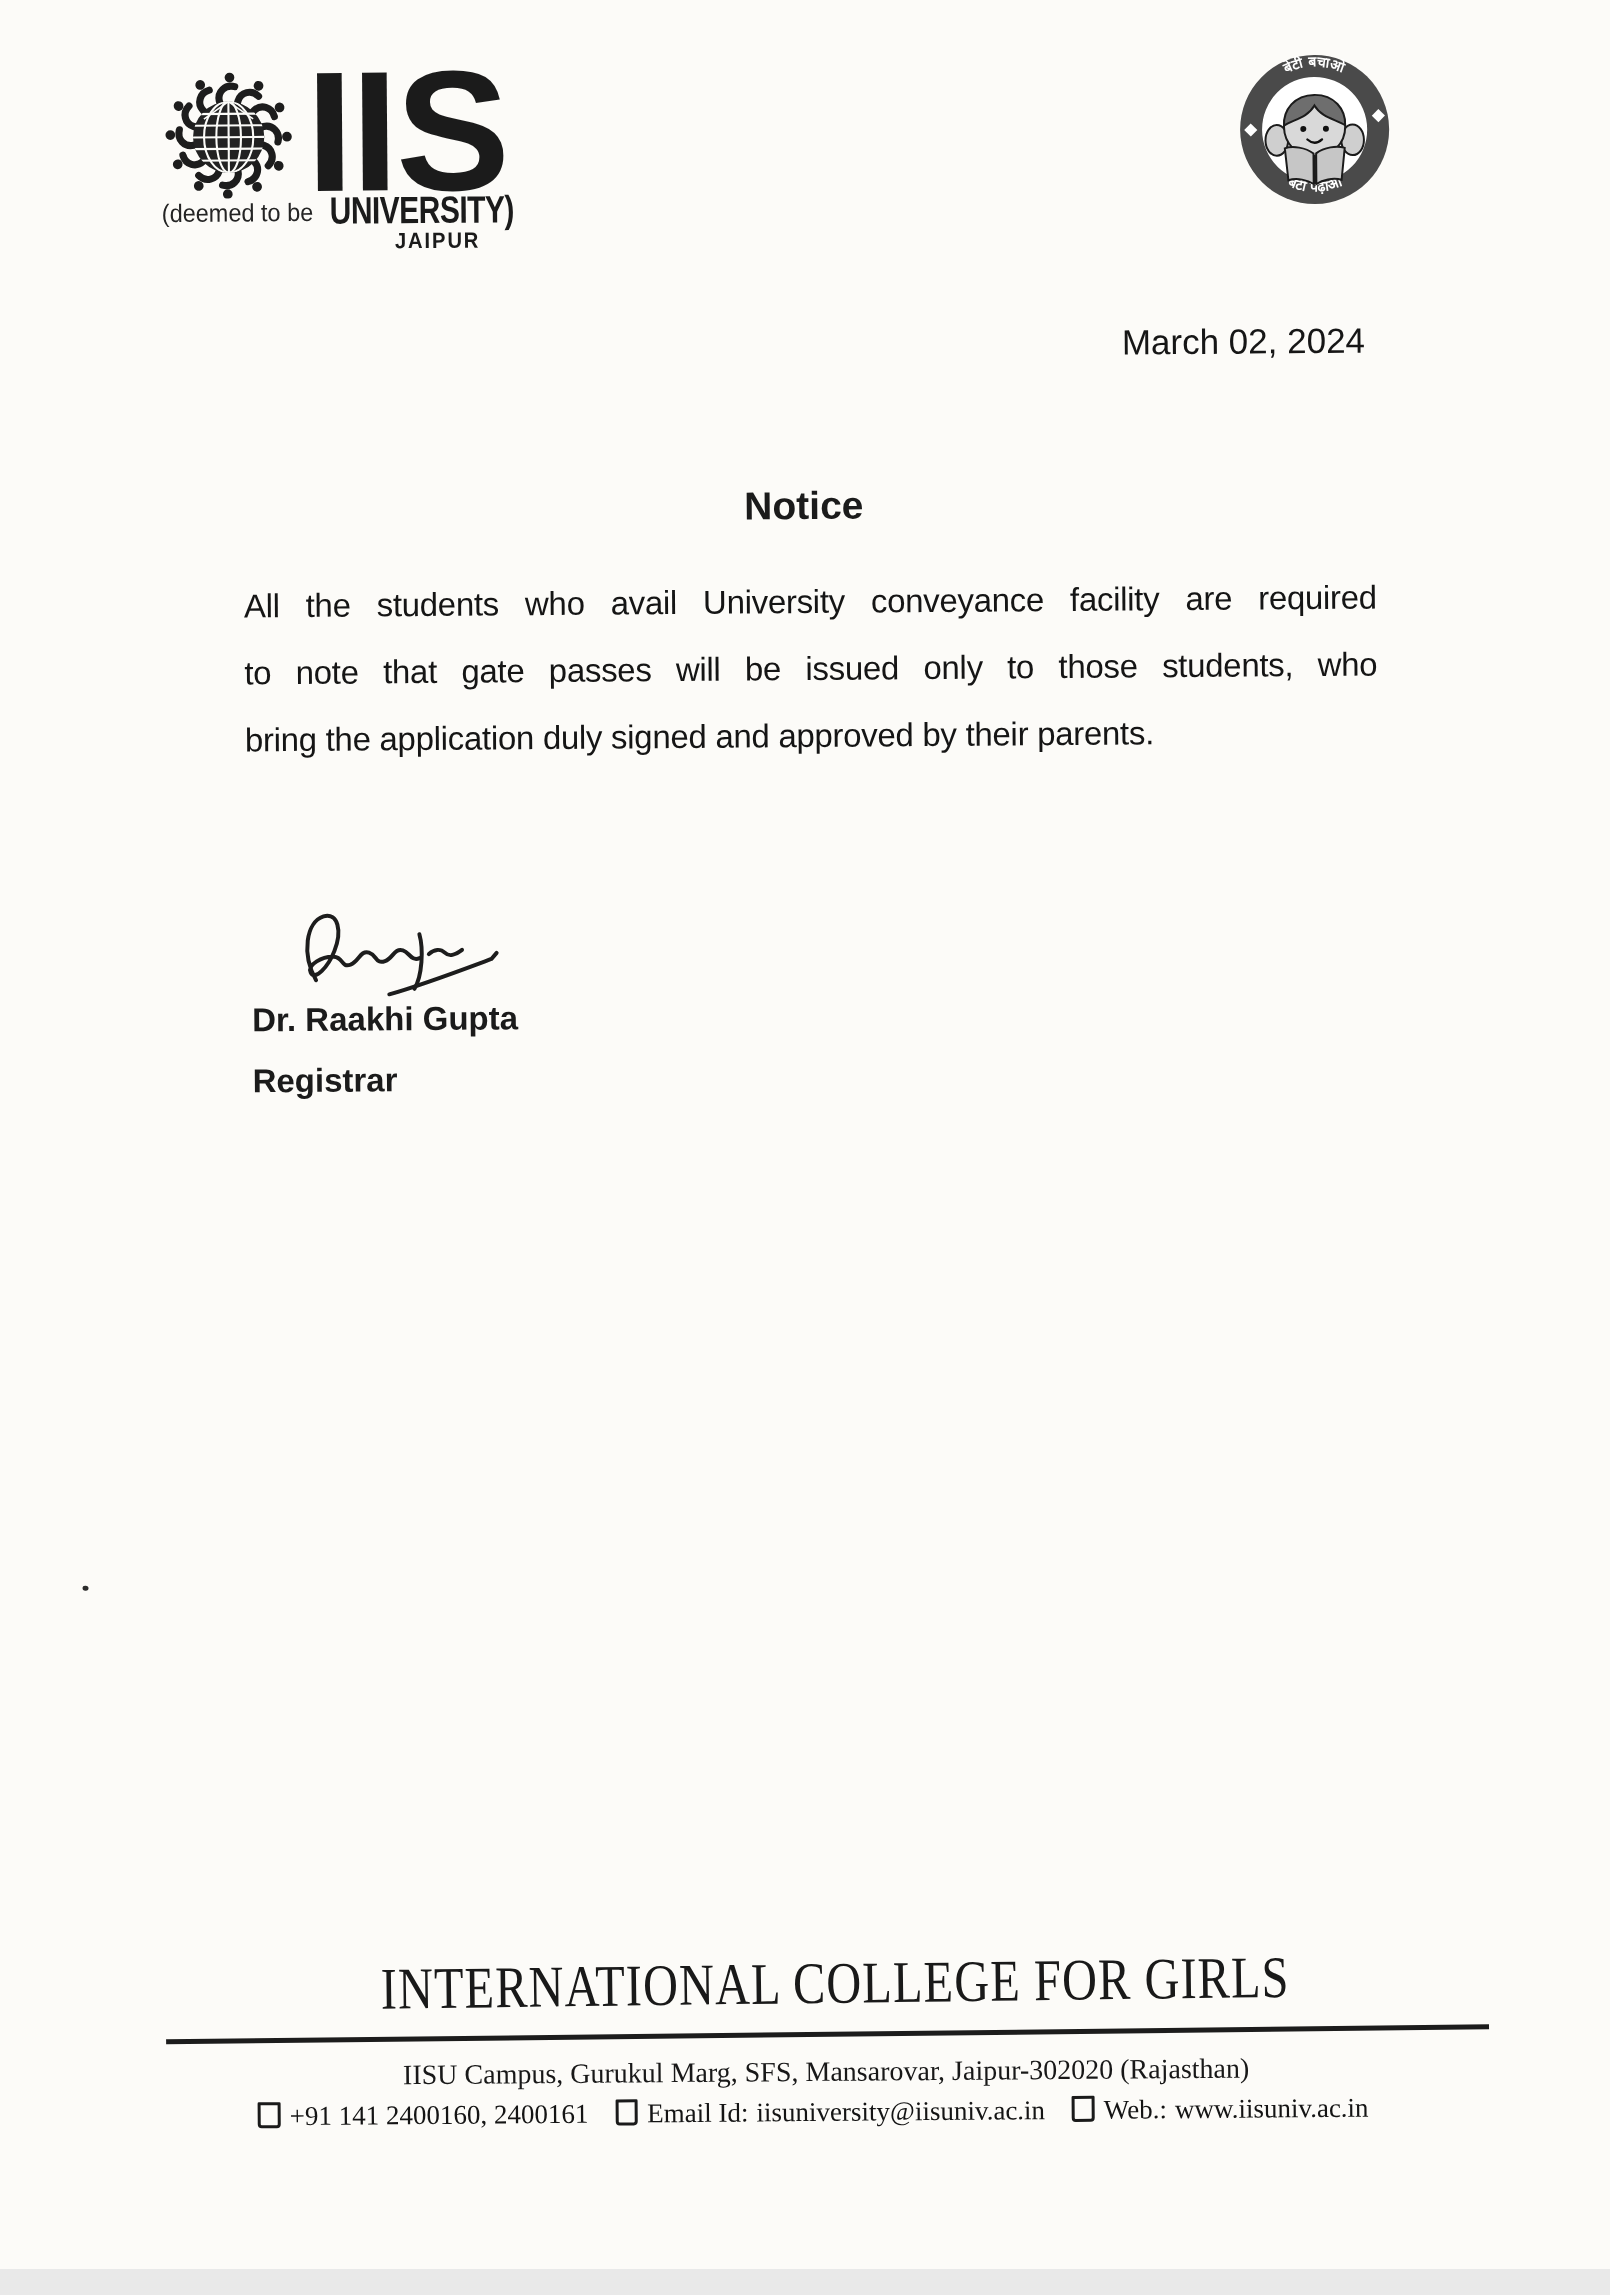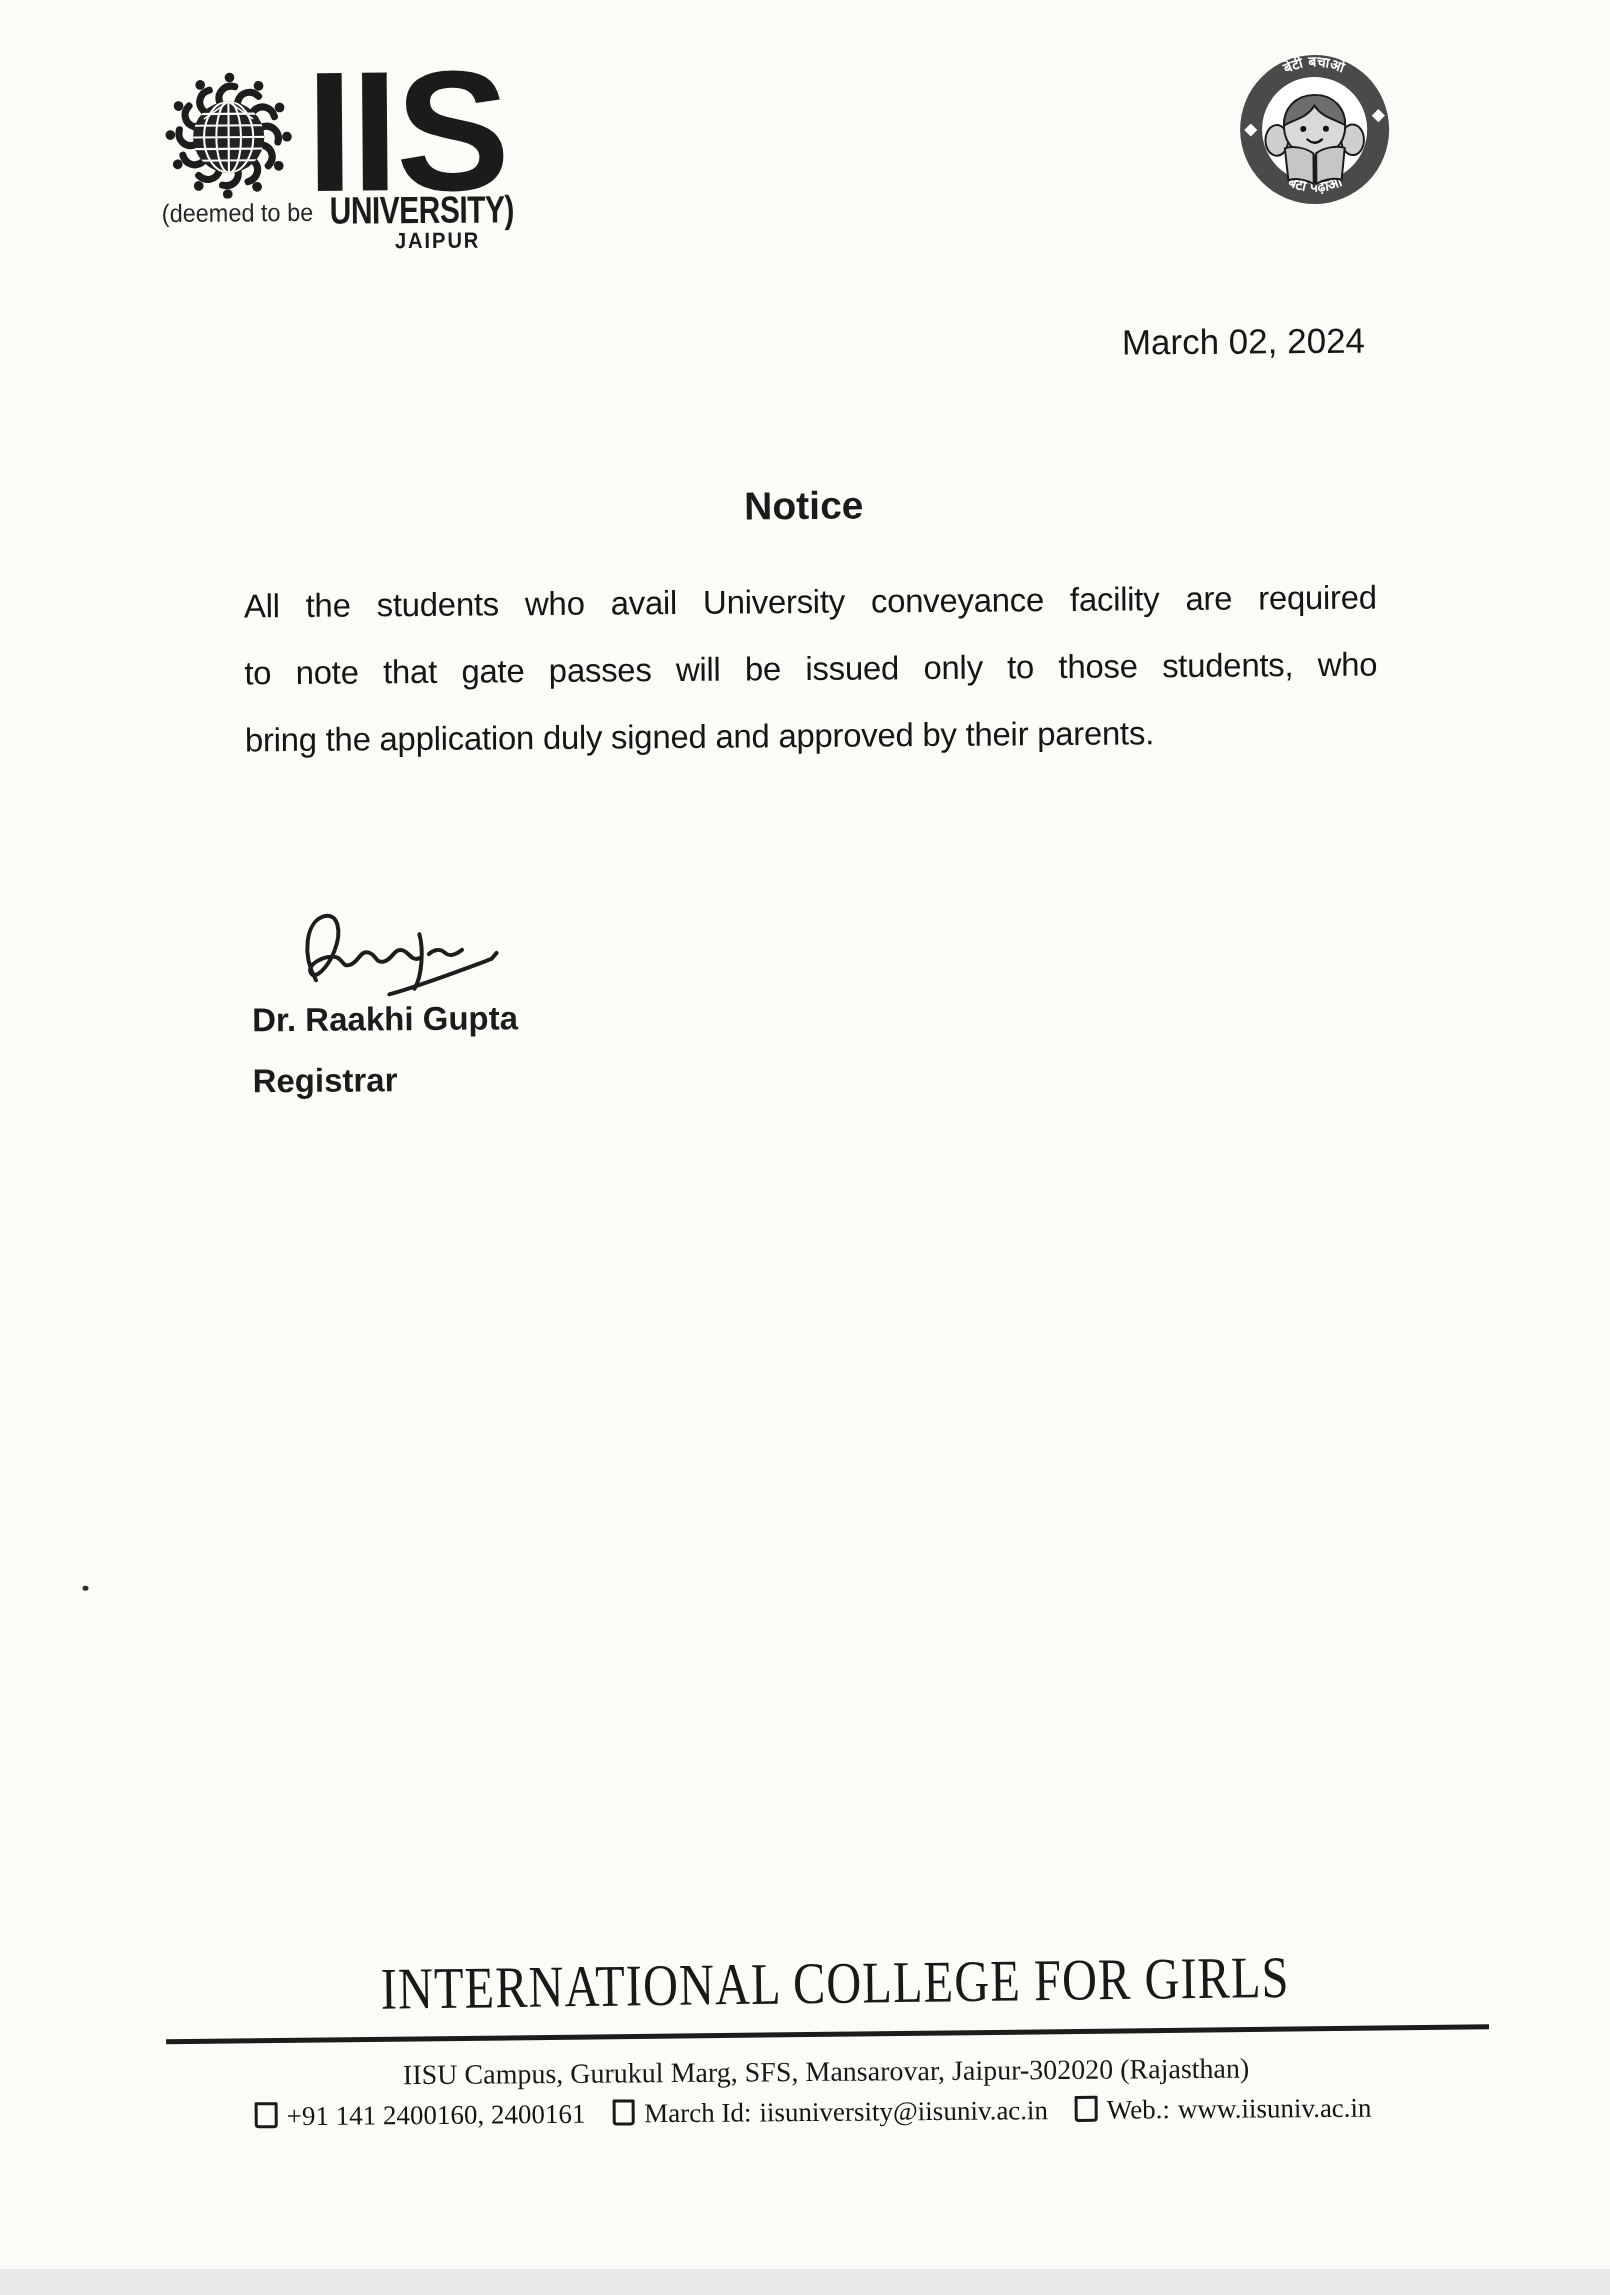--- a/index.html
+++ b/index.html
@@ -187,19 +187,19 @@
     <div class="sig-name">Dr. Raakhi Gupta</div>
     <div class="sig-title">Registrar</div>
 
     <div class="speck"></div>
 
     <div class="college">INTERNATIONAL COLLEGE FOR GIRLS</div>
     <div class="rule"></div>
     <div class="address">IISU Campus, Gurukul Marg, SFS, Mansarovar, Jaipur-302020 (Rajasthan)</div>
     <div class="contact">
       <span class="sq"></span><span>+91 141 2400160, 2400161</span><span class="gap"></span>
-      <span class="sq"></span><span class="lbl">March Id:</span><span>iisuniversity@iisuniv.ac.in</span><span class="gap"></span>
+      <span class="sq"></span><span class="lbl">Email Id:</span><span>iisuniversity@iisuniv.ac.in</span><span class="gap"></span>
       <span class="sq"></span><span class="lbl">Web.:</span><span>www.iisuniv.ac.in</span>
     </div>
 
   </div>
 </div>
 
 
 </body></html>

